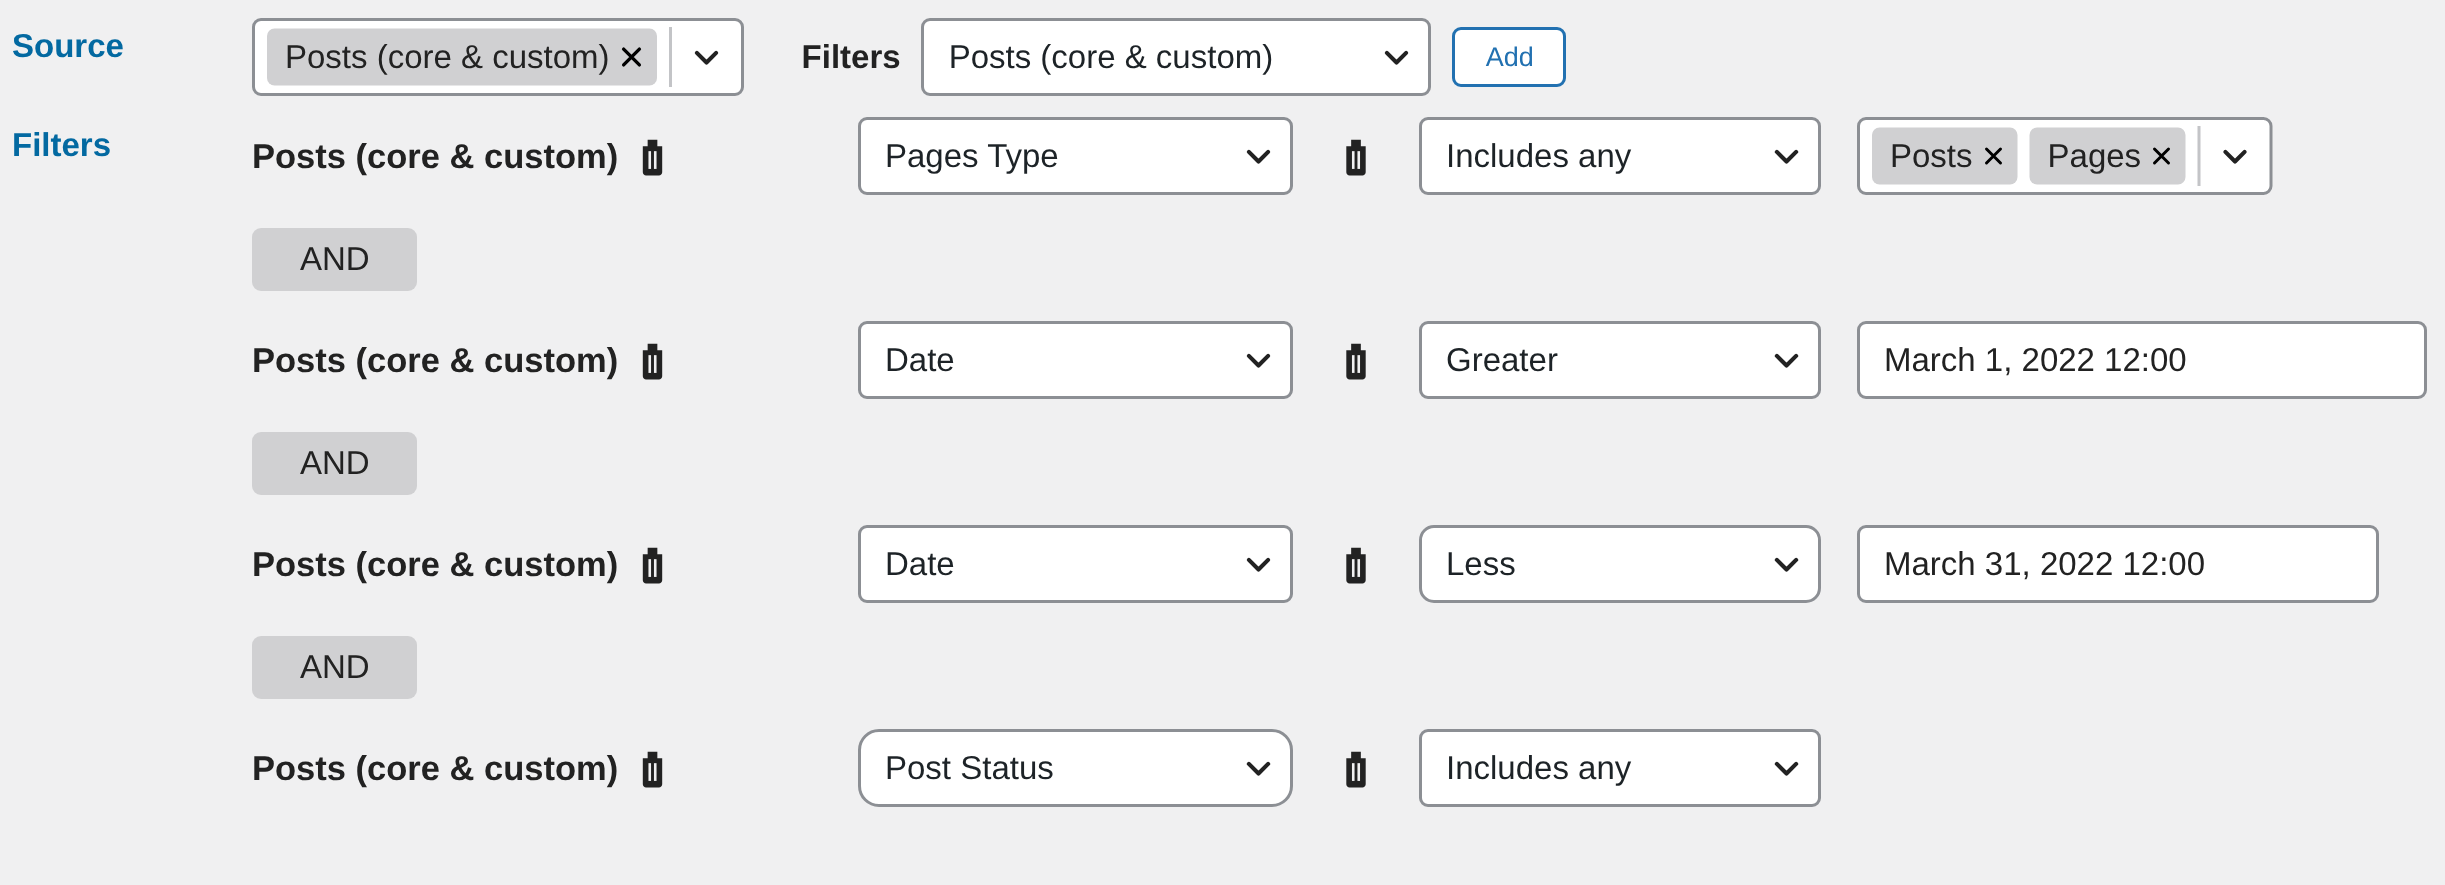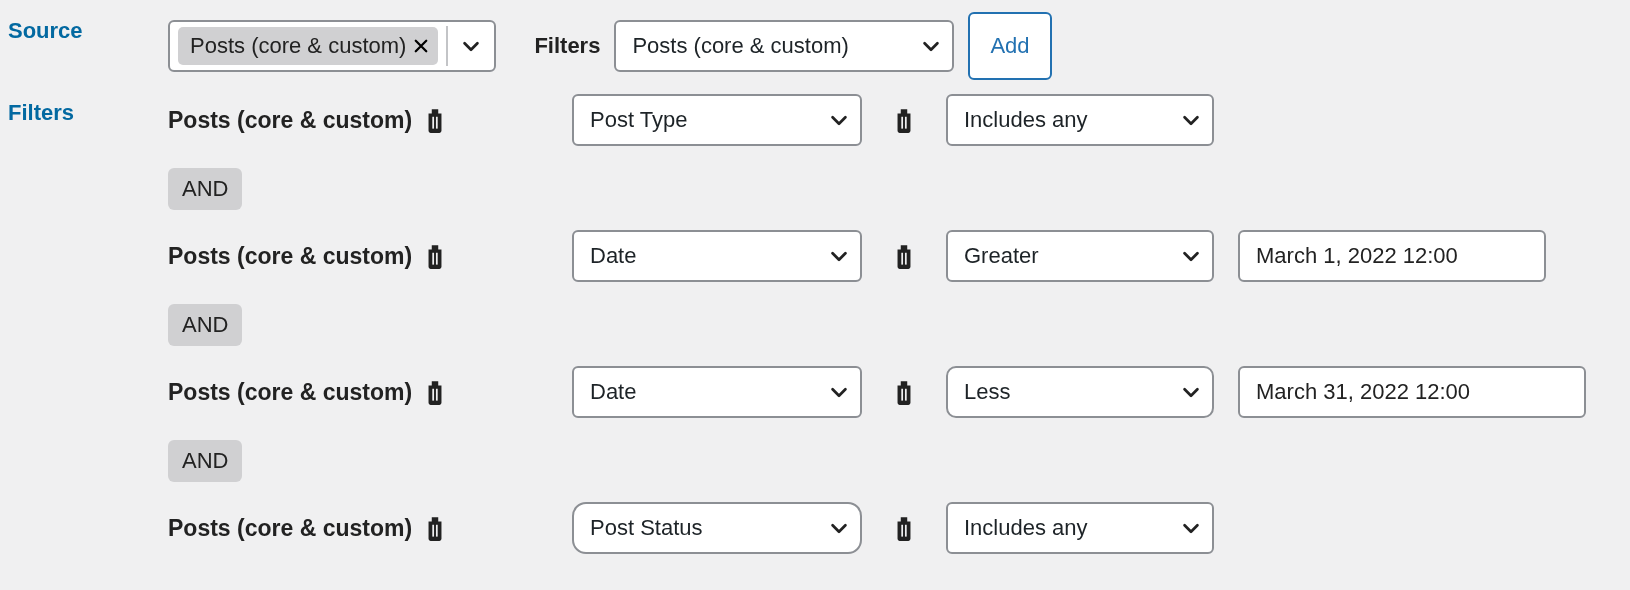--- a/index.html
+++ b/index.html
@@ -104,23 +104,23 @@
       color: #222;
     }
     .btn-link {
       display: inline-flex;
       align-items: center;
       justify-content: center;
       border: 2px solid #2271b1;
       color: #2271b1;
       background: #fff;
       border-radius: 6px;
-      height: 68px;
+      height: 40px;
       padding: 0 20px;
-      font-size: 22px;
+      font-size: 18px;
       cursor: pointer;
     }
     .inline-label {
       font-weight: 700;
       color: #222;
     }
     .filter-group-label {
       display: inline-flex;
       align-items: center;
       gap: 10px;
@@ -145,21 +145,21 @@
     .filter-line .col3 { width: 268px; flex-shrink: 0; }
     .filter-line .col4 { flex-shrink: 0; }
     .and-badge {
       display: inline-flex;
       align-items: center;
       justify-content: center;
       background: #d0d0d2;
       color: #222;
       font-weight: 400;
       border-radius: 6px;
-      padding: 8px 14px;
+      padding: 8px 32px;
       font-size: 22px;
       margin: 4px 0 20px 0;
     }
     svg { display: block; }
   </style>
 </head>
 <body>
 
 <div class="form-row">
   <div class="side-label">Source</div>
@@ -206,21 +206,21 @@
             <span>Posts (core &amp; custom)</span>
             <span class="trash-btn">
   <svg width="26" height="28" viewBox="0 0 24 26">
                 <path d="M4 7 H20 M9 3 H15 V7 H9 Z M6 7 V23 C6 24 7 25 8 25 H16 C17 25 18 24 18 23 V7 Z" fill="#222"></path>
                 <rect x="9.5" y="10" width="1.6" height="11" fill="#f0f0f1"></rect>
                 <rect x="12.9" y="10" width="1.6" height="11" fill="#f0f0f1"></rect>
               </svg>
 </span>
           </span></div>
         <div class="col2"><div class="select" style="width: 100%;">
-            <span class="select-text">Post Type</span>
+            <span class="select-text">Pages Type</span>
             <span class="caret">
   <svg width="22" height="22" viewBox="0 0 24 24">
                 <path d="M5 9 L12 16 L19 9" stroke="#222" stroke-width="3" fill="none" stroke-linecap="round" stroke-linejoin="round"></path>
               </svg>
 </span>
           </div></div>
         <div class="col-trash">
           <span class="trash-btn">
   <svg width="26" height="28" viewBox="0 0 24 26">
               <path d="M4 7 H20 M9 3 H15 V7 H9 Z M6 7 V23 C6 24 7 25 8 25 H16 C17 25 18 24 18 23 V7 Z" fill="#222"></path>
@@ -229,20 +229,46 @@
             </svg>
 </span>
         </div>
         <div class="col3"><div class="select" style="width: 100%;">
             <span class="select-text">Includes any</span>
             <span class="caret">
   <svg width="22" height="22" viewBox="0 0 24 24">
                 <path d="M5 9 L12 16 L19 9" stroke="#222" stroke-width="3" fill="none" stroke-linecap="round" stroke-linejoin="round"></path>
               </svg>
 </span>
+          </div></div>
+        <div class="col4"><div class="combo">
+            <div class="combo-body">
+              <span class="chip">
+                <span>Posts</span>
+                <span class="chip-x">
+  <svg width="16" height="16" viewBox="0 0 24 24">
+                    <path d="M5 5 L19 19 M19 5 L5 19" stroke="#000" stroke-width="3" stroke-linecap="round"></path>
+                  </svg>
+</span>
+              </span>
+              <span class="chip">
+                <span>Pages</span>
+                <span class="chip-x">
+  <svg width="16" height="16" viewBox="0 0 24 24">
+                    <path d="M5 5 L19 19 M19 5 L5 19" stroke="#000" stroke-width="3" stroke-linecap="round"></path>
+                  </svg>
+</span>
+              </span>
+            </div>
+            <div class="combo-divider"></div>
+            <div class="combo-caret">
+  <svg width="22" height="22" viewBox="0 0 24 24">
+                <path d="M5 9 L12 16 L19 9" stroke="#222" stroke-width="3" fill="none" stroke-linecap="round" stroke-linejoin="round"></path>
+              </svg>
+</div>
           </div></div>
       </div>
       <div><span class="and-badge">AND</span></div>
       <div class="filter-line">
         <div class="col1"><span class="filter-group-label">
             <span>Posts (core &amp; custom)</span>
             <span class="trash-btn">
   <svg width="26" height="28" viewBox="0 0 24 26">
                 <path d="M4 7 H20 M9 3 H15 V7 H9 Z M6 7 V23 C6 24 7 25 8 25 H16 C17 25 18 24 18 23 V7 Z" fill="#222"></path>
                 <rect x="9.5" y="10" width="1.6" height="11" fill="#f0f0f1"></rect>
@@ -268,21 +294,21 @@
 </span>
         </div>
         <div class="col3"><div class="select" style="width: 100%; gap: 28px;">
             <span class="select-text">Greater</span>
             <span class="caret">
   <svg width="22" height="22" viewBox="0 0 24 24">
                 <path d="M5 9 L12 16 L19 9" stroke="#222" stroke-width="3" fill="none" stroke-linecap="round" stroke-linejoin="round"></path>
               </svg>
 </span>
           </div></div>
-        <div class="col4"><div class="text-input" style="width: 308px;">March 1, 2022 12:00</div></div>
+        <div class="col4"><div class="text-input" style="width: 380px;">March 1, 2022 12:00</div></div>
       </div>
       <div><span class="and-badge">AND</span></div>
       <div class="filter-line">
         <div class="col1"><span class="filter-group-label">
             <span>Posts (core &amp; custom)</span>
             <span class="trash-btn">
   <svg width="26" height="28" viewBox="0 0 24 26">
                 <path d="M4 7 H20 M9 3 H15 V7 H9 Z M6 7 V23 C6 24 7 25 8 25 H16 C17 25 18 24 18 23 V7 Z" fill="#222"></path>
                 <rect x="9.5" y="10" width="1.6" height="11" fill="#f0f0f1"></rect>
                 <rect x="12.9" y="10" width="1.6" height="11" fill="#f0f0f1"></rect>

